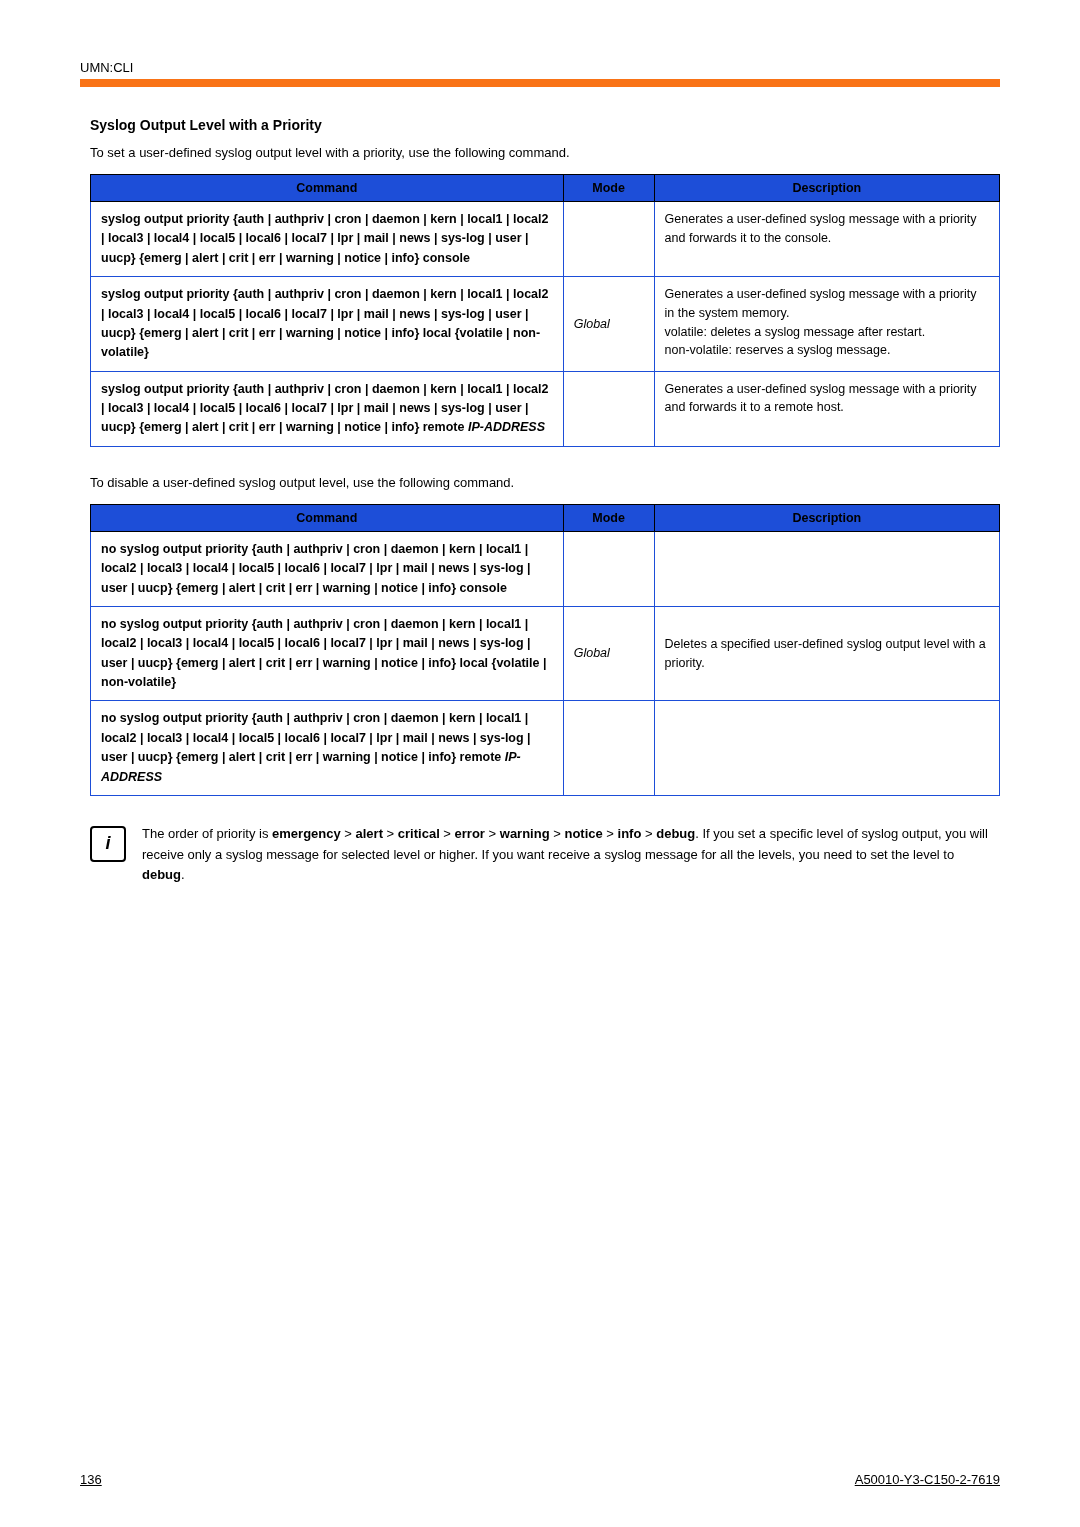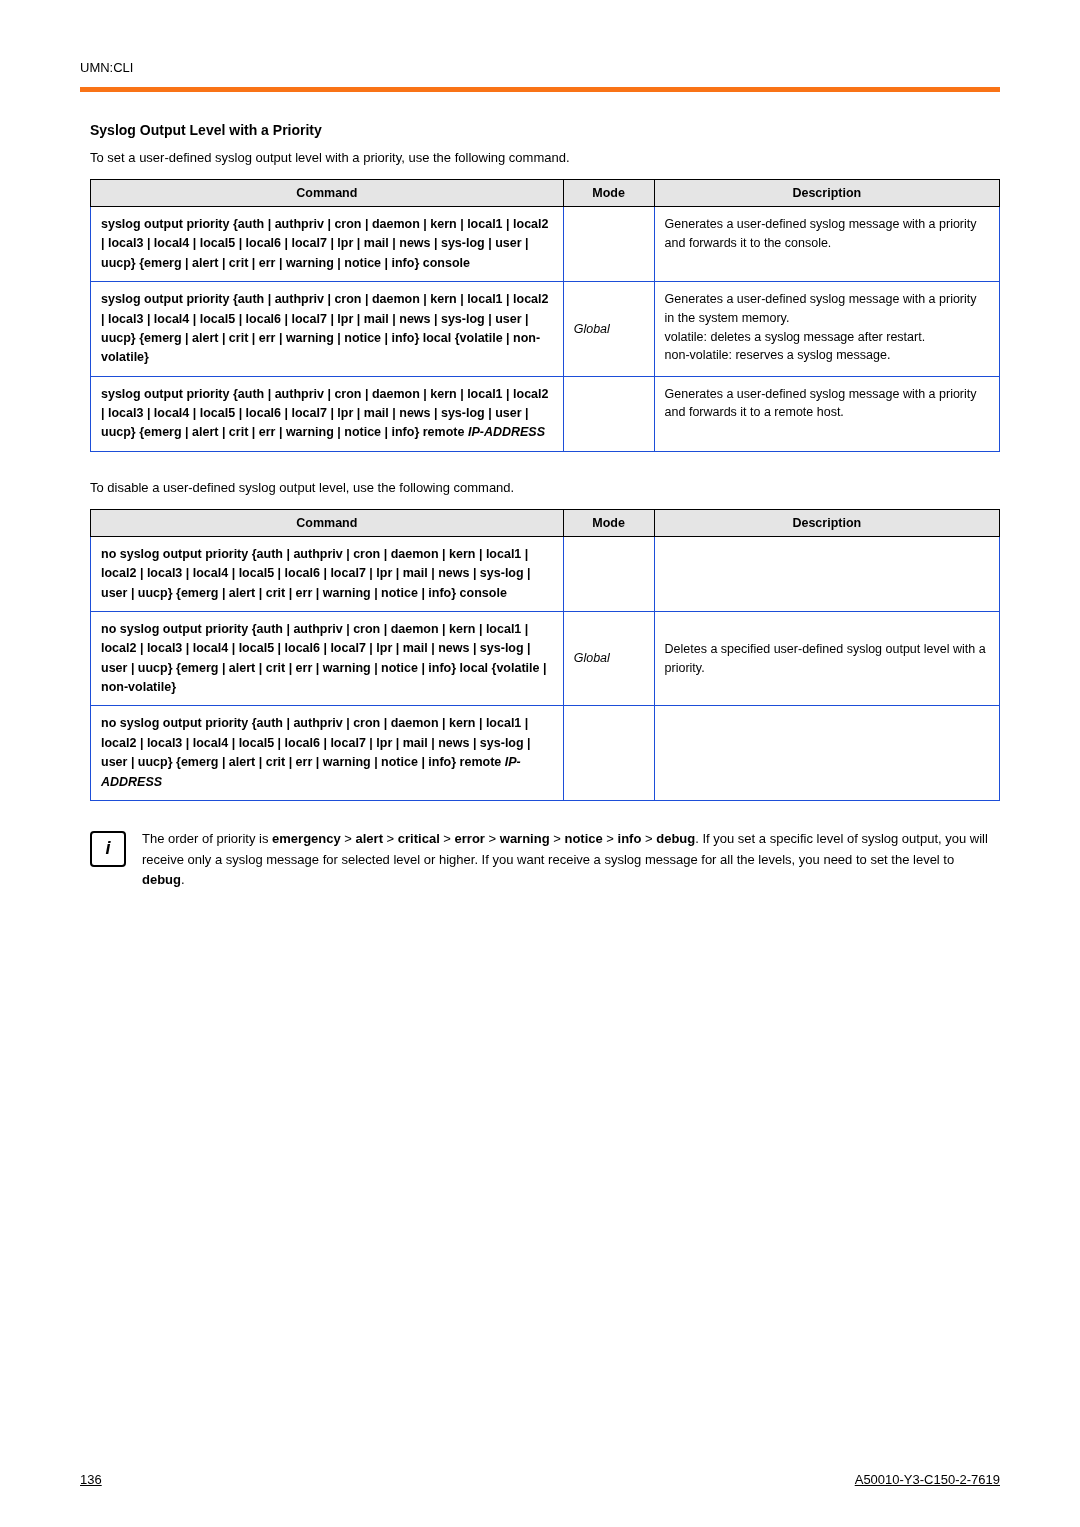--- a/index.html
+++ b/index.html
@@ -18,22 +18,22 @@
       min-height: 1527px;
       padding: 60px 80px;
       position: relative;
     }
 
     .header {
       display: flex;
       justify-content: space-between;
       align-items: flex-start;
       margin-bottom: 8px;
-      padding-bottom: 12px;
-      border-bottom: 5px solid #f97316;
+      padding-bottom: 4px;
+      border-bottom: 8px solid #f97316;
     }
 
     .header-left {
       font-size: 13px;
     }
 
     .header-right {
       text-align: right;
       font-size: 13px;
       line-height: 1.5;
@@ -60,21 +60,21 @@
       border-collapse: collapse;
       margin-bottom: 28px;
       font-size: 12.5px;
     }
 
     table th {
       font-weight: bold;
       text-align: center;
       padding: 6px 10px;
       border: 1px solid #000;
-      background: #e5e5e5;
+      background: #1d4ed8;
       font-size: 12.5px;
     }
 
     table td {
       padding: 8px 10px;
       border: 1px solid #1d4ed8;
       vertical-align: top;
       font-size: 12.5px;
       line-height: 1.5;
     }

